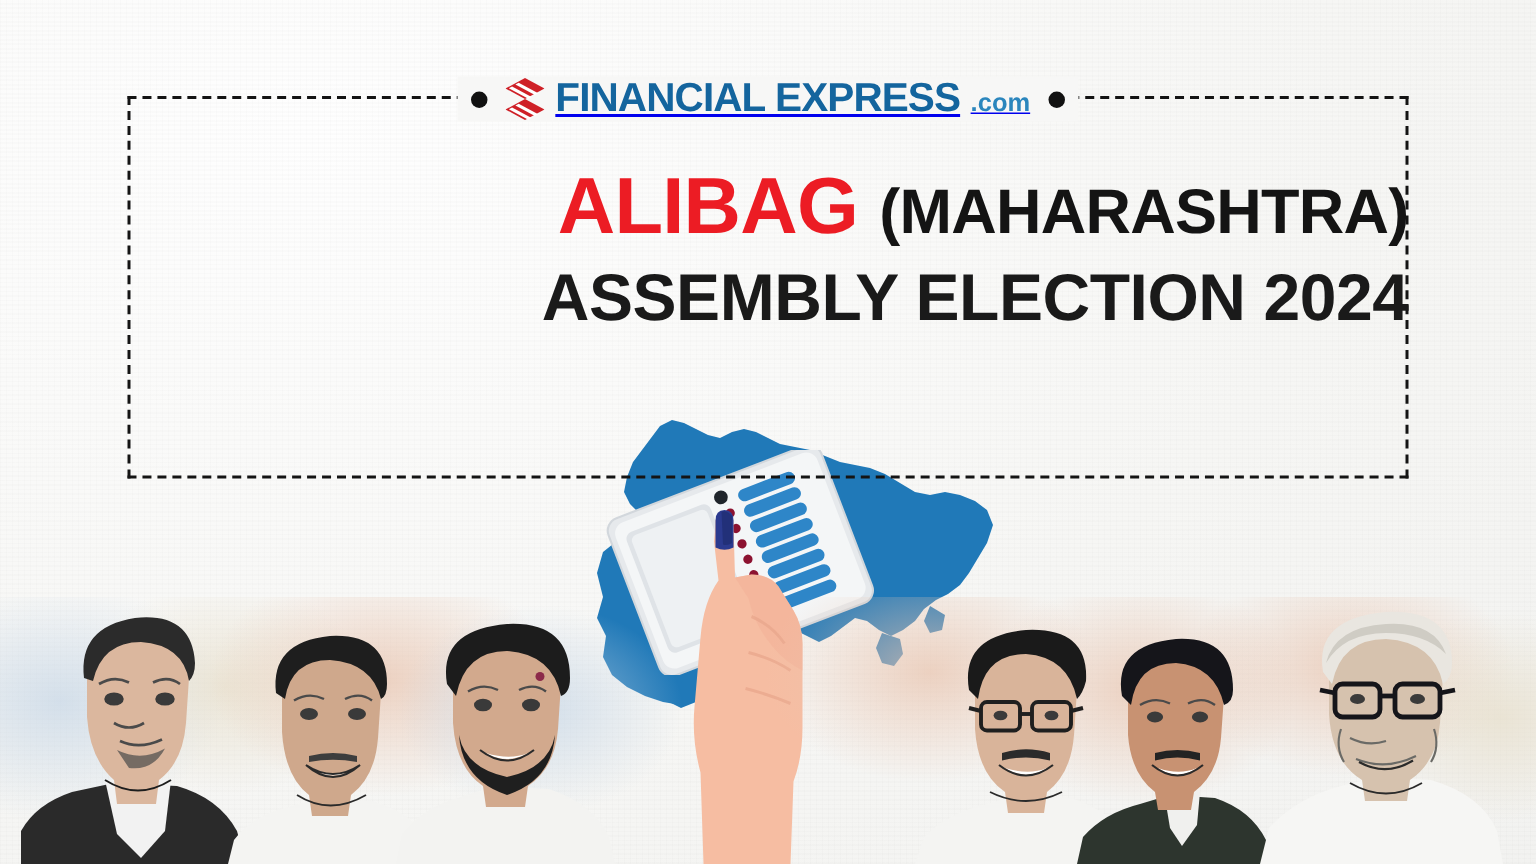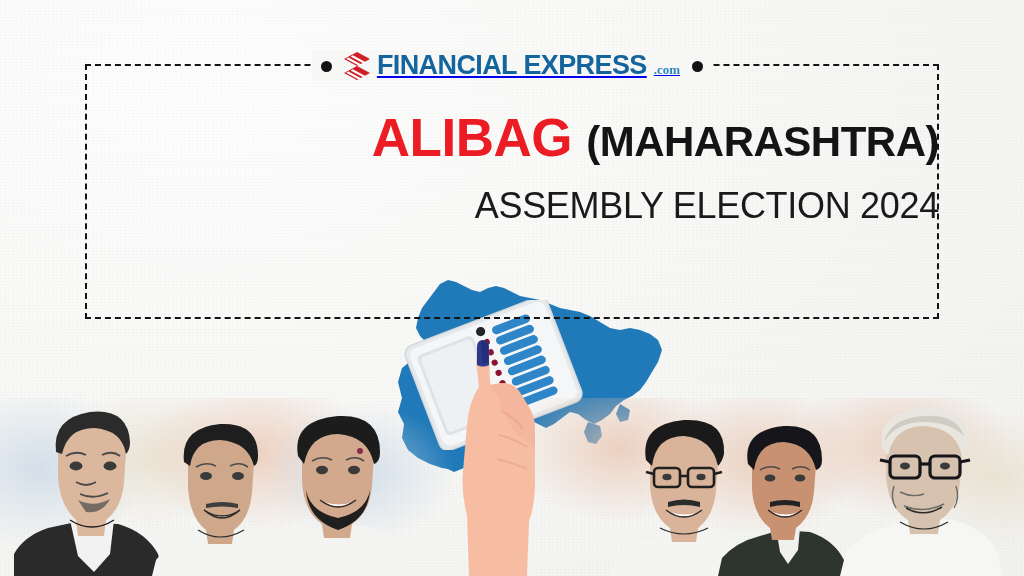--- a/index.html
+++ b/index.html
@@ -76,23 +76,23 @@
   #fe-mark { width: 26px; height: 28px; flex: none; align-self: center; }
   #fe-wordmark {
     font-family: "Liberation Sans", sans-serif;
     font-weight: 700;
     font-size: 27px;
     letter-spacing: -0.6px;
     color: #14659e;
     line-height: 1;
   }
   #fe-dotcom {
-    font-family: Liberation Serif, serif;
+    font-family: Liberation Sans, sans-serif;
     font-weight: 700;
-    font-size: 13px;
+    font-size: 17px;
     color: #2b86bd;
     letter-spacing: 0px;
     line-height: 1;
   }
 
   
   #heading-block {
     position: absolute;
     left: 85px;
     top: 110px;
@@ -103,23 +103,23 @@
   #title-line {
     font-weight: 700;
     font-size: 53px;
     line-height: 1.05;
     letter-spacing: -0.5px;
     white-space: nowrap;
   }
   #title-place { color: #ec1c24; }
   #title-state { color: #141414; font-size: 42px; letter-spacing: -0.5px; }
   #subtitle {
-    margin-top: 19px;
-    font-weight: 400;
-    font-size: 36px;
+    margin-top: 8px;
+    font-weight: 700;
+    font-size: 44px;
     letter-spacing: -0.3px;
     color: #1a1a1a;
     white-space: nowrap;
   }
 
   
   #art { position: absolute; inset: 0; z-index: 3; }
 
   svg { display: block; }
 </style>

